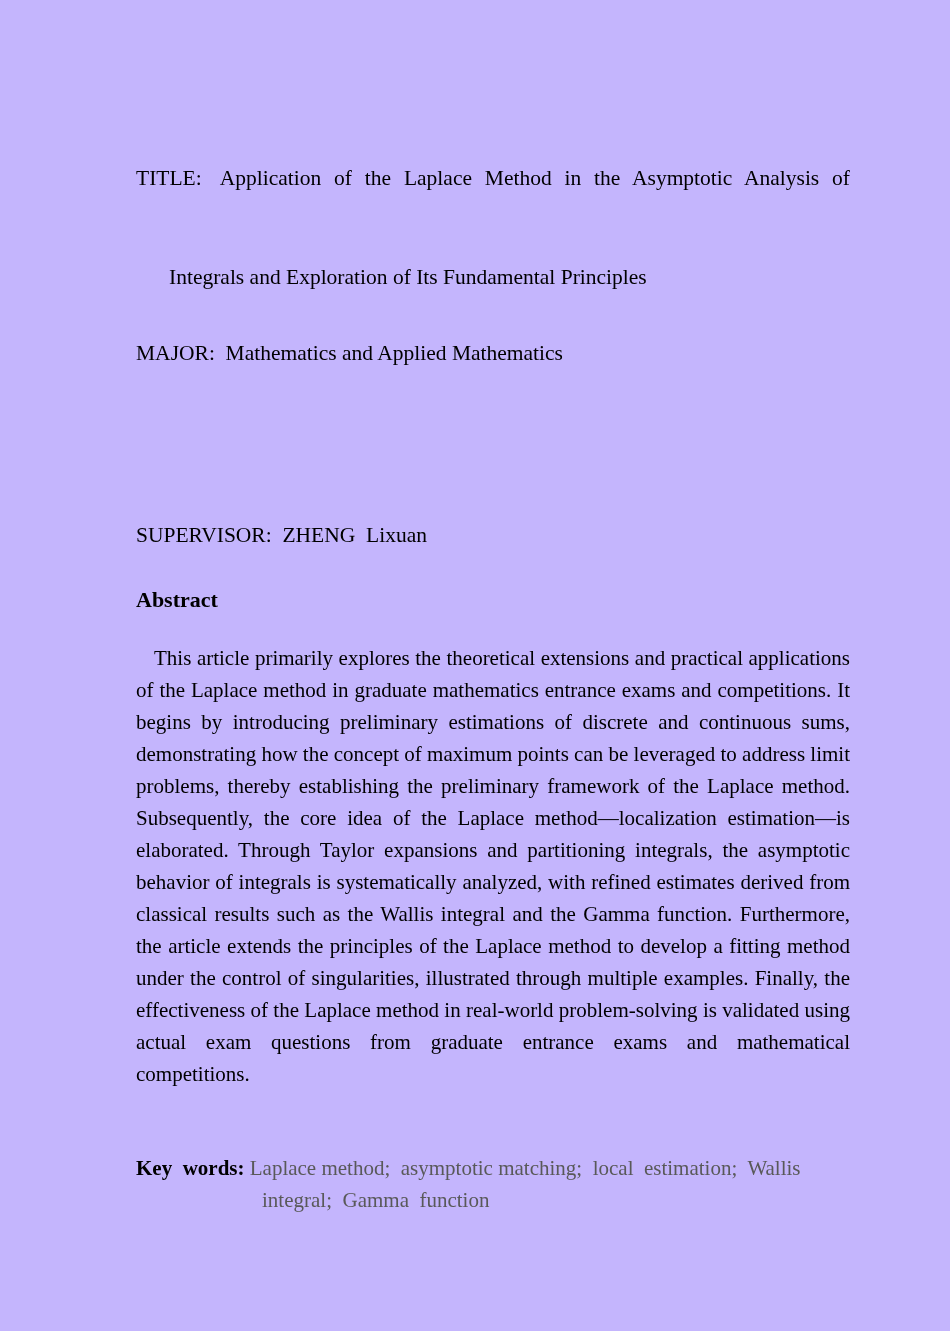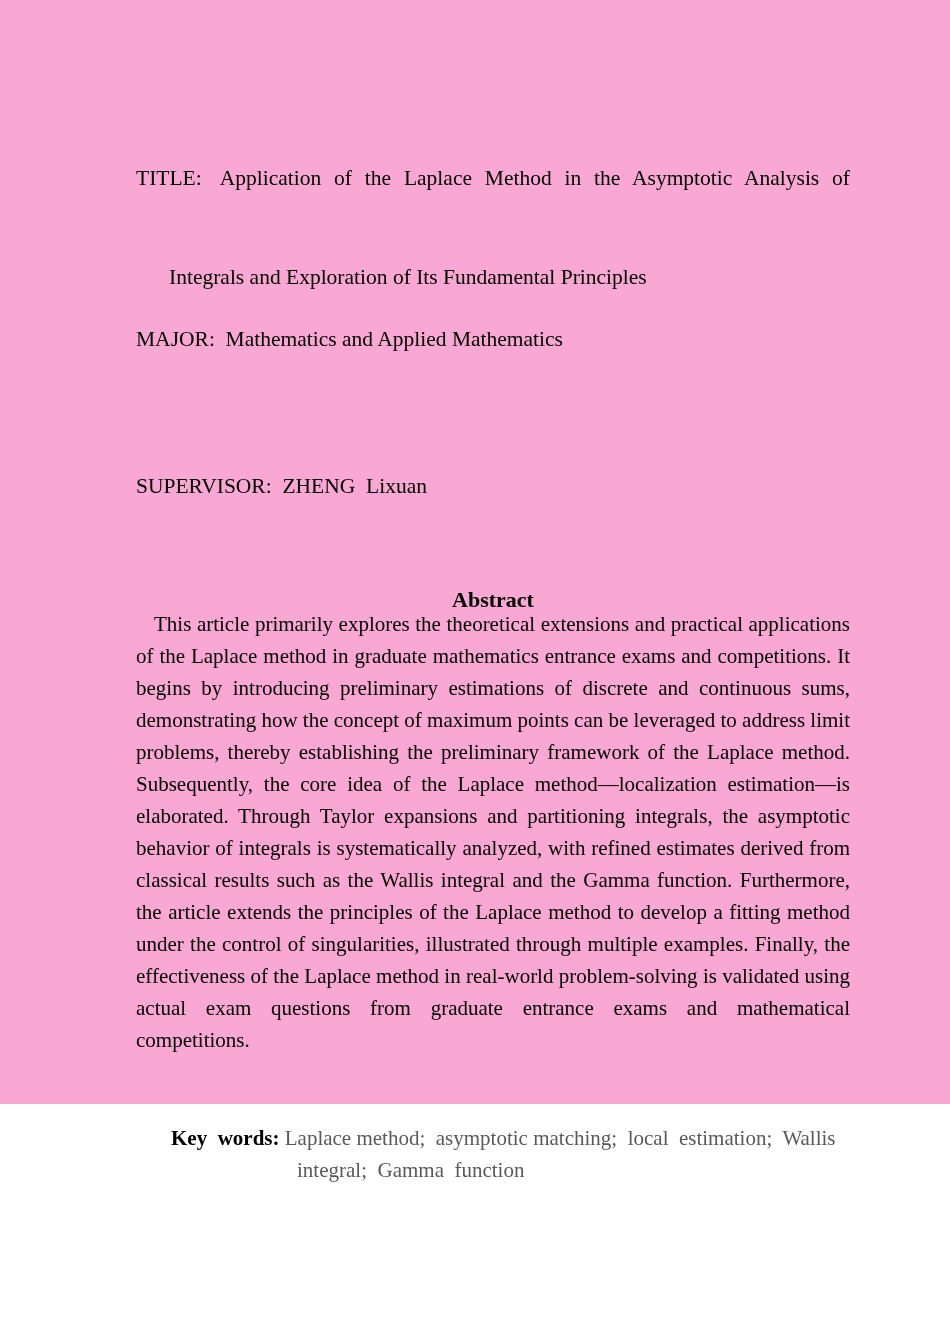--- a/index.html
+++ b/index.html
@@ -15,22 +15,22 @@
     font-family: "Liberation Serif", "DejaVu Serif", serif;
     color: #000000;
     -webkit-font-smoothing: antialiased;
   }
 
   .page {
     position: absolute;
     left: 0;
     top: 0;
     width: 950px;
-    height: 1104px;
-    background: #f9a8d4;
+    height: 1331px;
+    background: #c4b5fd;
   }
 
   
   .col {
     position: absolute;
     left: 136px;
     width: 714px;
   }
 
   
@@ -49,57 +49,55 @@
     text-align: left;
     white-space: pre-wrap;
     margin-left: 33px;
   }
   .fm-line {
     font-size: 21.5px;
     line-height: 30px;
     white-space: pre-wrap;
     text-align: left;
   }
-  .fm-major      { top: 324px; }
+  .fm-major      { top: 338px; }
   .fm-applicant  { top: 415px; }
-  .fm-supervisor { top: 471px; }
+  .fm-supervisor { top: 520px; }
 
   
   .abstract-heading {
     top: 586px;
     font-size: 22px;
     line-height: 28px;
     font-weight: bold;
-    text-align: center;
   }
 
   
   .abstract-body {
-    top: 608px;
+    top: 642px;
     font-size: 21px;
     line-height: 32px;
     text-align: justify;
     text-align-last: left;
   }
   .abstract-body p {
     margin: 0;
     text-indent: 0;
   }
   .abstract-body .lead-indent {
     display: inline-block;
     width: 18px;
   }
 
   
   .keywords {
-    top: 1122px;
+    top: 1152px;
     font-size: 21px;
     line-height: 32px;
     text-align: left;
-    margin-left: 35px;
   }
   .kw-label {
     font-weight: bold;
     color: #000000;
     white-space: pre;
   }
   .kw-list {
     color: #595959;
     white-space: pre-wrap;
   }

